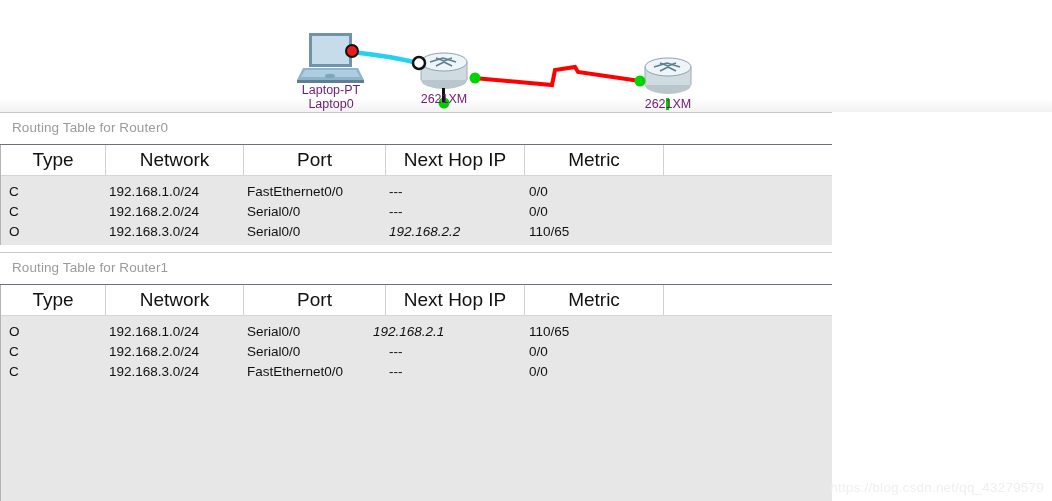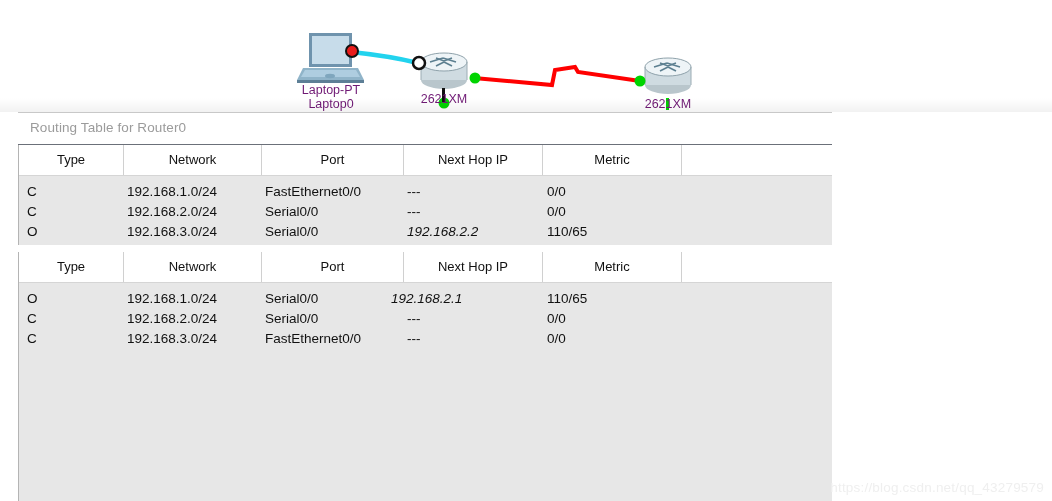--- a/index.html
+++ b/index.html
@@ -42,21 +42,20 @@
     text-align: center;
     line-height: 14px;
   }
 
   
   .panel {
     position: absolute;
     left: 0;
     width: 832px;
     box-sizing: border-box;
-    padding-left: 18px;
   }
   .panel-titlebar {
     height: 33px;
     background: #ffffff;
     border-top: 1px solid #c8c8c8;
     border-bottom: 1px solid #6b7079;
     box-sizing: border-box;
     position: relative;
   }
   .panel-title {
@@ -79,21 +78,21 @@
     height: 31px;
     background: #ffffff;
     border-bottom: 1px solid #d5d5d5;
     box-sizing: border-box;
   }
   .hdr-cell {
     position: absolute;
     top: 0;
     height: 30px;
     line-height: 30px;
-    font-size: 13px;
+    font-size: 19px;
     color: #111111;
     text-align: center;
     box-sizing: border-box;
     border-right: 1px solid #d0d0d0;
     white-space: nowrap;
   }
   .hdr-cell.tail { border-right: none; }
 
   .data-area { position: relative; background: #e7e7e7; }
   .data-row {
@@ -211,20 +210,23 @@
         <div class="cell" style="left:108px;">192.168.3.0/24</div>
         <div class="cell" style="left:246px;">Serial0/0</div>
         <div class="cell" style="left:388px;font-style:italic;">192.168.2.2</div>
         <div class="cell" style="left:528px;">110/65</div>
       </div>
     </div>
   </div>
 </div>
 
 <div class="panel" id="panel-router1" style="top:252px;">
+  <div class="panel-titlebar">
+    <div class="panel-title">Routing Table for Router1</div>
+  </div>
   <div class="panel-body" style="height:249px;">
     <div class="hdr-row">
       <div class="hdr-cell" style="left:0px;   width:105px;">Type</div>
       <div class="hdr-cell" style="left:105px; width:138px;">Network</div>
       <div class="hdr-cell" style="left:243px; width:142px;">Port</div>
       <div class="hdr-cell" style="left:385px; width:139px;">Next Hop IP</div>
       <div class="hdr-cell" style="left:524px; width:139px;">Metric</div>
       <div class="hdr-cell tail" style="left:663px; width:389px;"></div>
     </div>
     <div class="data-area">

